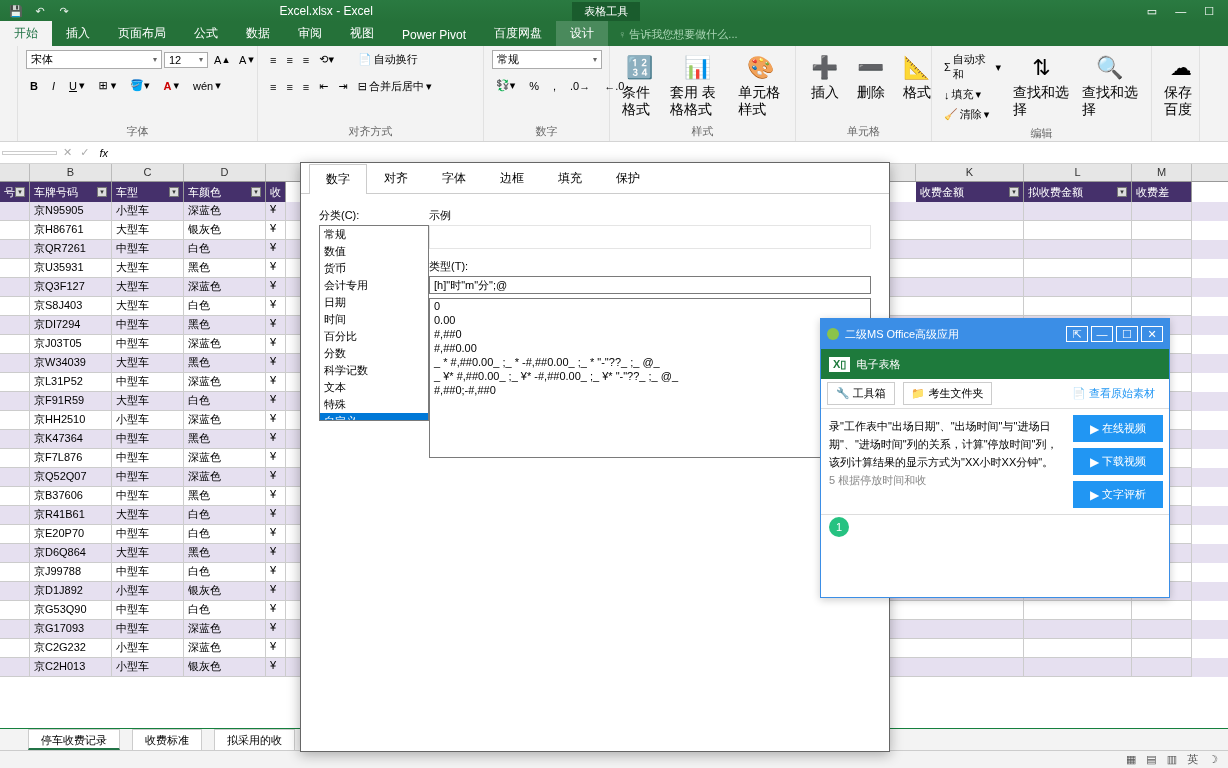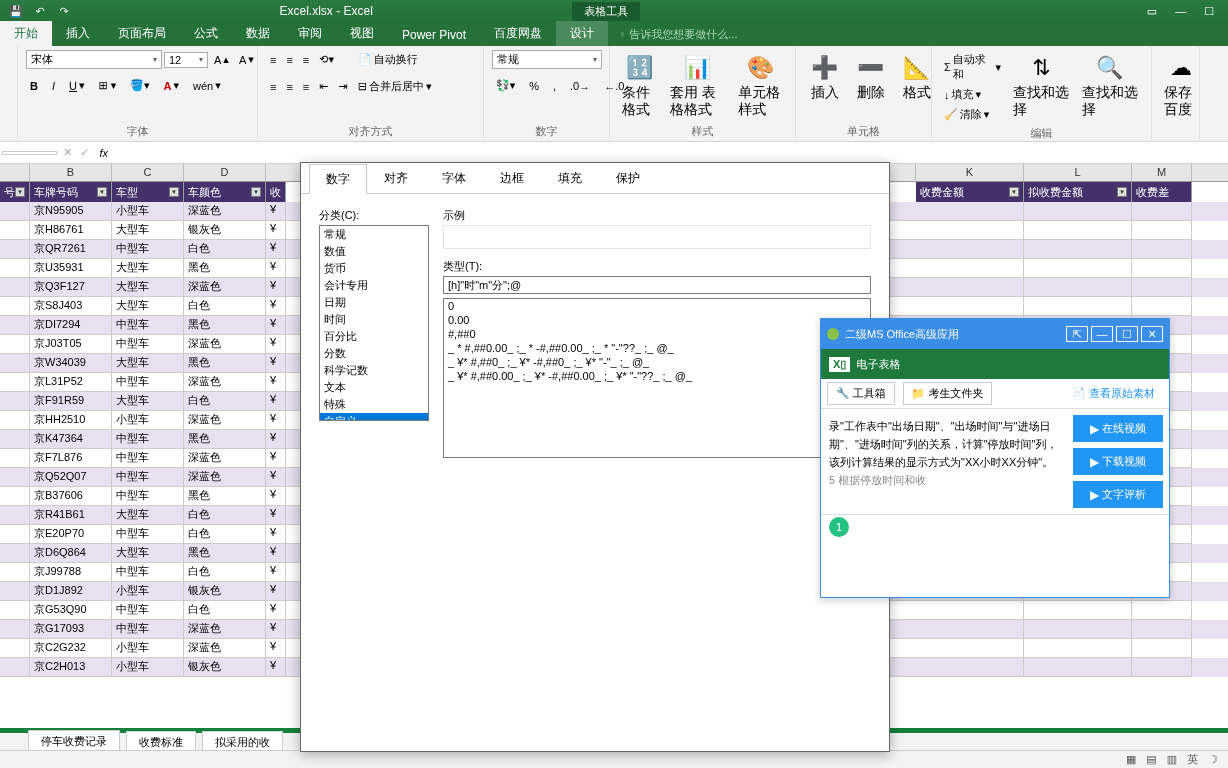--- a/index.html
+++ b/index.html
@@ -34,21 +34,21 @@
 .colhdr{display:flex;height:18px;background:#e6e6e6;border-bottom:1px solid #999}
 .colhdr .ch{border-right:1px solid #bbb;text-align:center;font-size:11px;color:#333;line-height:17px}
 .datahdr{display:flex;height:20px}
 .datahdr .dh{background:#45306b;color:#fff;border-right:1px solid #999;font-size:11px;padding:2px 4px;display:flex;align-items:center;justify-content:space-between}
 .datahdr .dh .fi{width:10px;height:10px;background:#ddd;border:1px solid #777;font-size:7px;text-align:center;line-height:8px;color:#333}
 .rows{}
 .drow{display:flex;height:19px}
 .drow:nth-child(odd){background:#e6e0f0}
 .drow:nth-child(even){background:#fff}
 .drow .cell{border-right:1px solid #ccc;border-bottom:1px solid #ccc;padding:1px 4px;font-size:11px;overflow:hidden;white-space:nowrap}
-.sheettabs{position:absolute;bottom:18px;left:0;right:0;height:22px;background:#f3f3f3;border-top:5px solid #15803d;display:flex;align-items:center;padding-left:28px;gap:6px}
+.sheettabs{position:absolute;bottom:18px;left:0;right:0;height:22px;background:#f3f3f3;border-top:1px solid #15803d;display:flex;padding-left:28px;gap:12px}
 .sheettabs .st{padding:3px 12px;border:1px solid #ccc;border-bottom:none;background:#fff;font-size:11px}
 .sheettabs .st.active{border-bottom:2px solid #217346;font-weight:500}
 .statusbar{position:absolute;bottom:0;left:0;right:0;height:18px;background:#f3f3f3;border-top:1px solid #ccc;display:flex;align-items:center;justify-content:flex-end;padding:0 10px;gap:10px;font-size:11px;color:#555}
 .dialog{position:absolute;left:300px;top:162px;width:590px;height:590px;background:#fff;border:1px solid #666;box-shadow:0 3px 12px rgba(0,0,0,.3)}
 .dialog .dtitle{padding:8px 12px;display:flex;justify-content:space-between;align-items:center;font-size:12px}
 .dialog .dtitle .close{font-size:16px;cursor:pointer}
 .dialog .dtabs{display:flex;border-bottom:1px solid #ccc;padding:0 8px}
 .dialog .dtab{padding:6px 16px;border:1px solid transparent;border-bottom:none;font-size:12px;cursor:pointer}
 .dialog .dtab.active{border-color:#ccc;background:#fff;position:relative;top:1px}
 .dialog .dbody{padding:14px 18px}
@@ -592,21 +592,21 @@
 
 <div class="dialog">
   <div class="dtabs">
     <div class="dtab active">数字</div>
     <div class="dtab">对齐</div>
     <div class="dtab">字体</div>
     <div class="dtab">边框</div>
     <div class="dtab">填充</div>
     <div class="dtab">保护</div>
   </div>
-  <div class="dbody" style="display:flex;gap:14px">
+  <div class="dbody" style="display:flex;">
     <div>
       <label>分类(C):</label>
       <div class="catlist" id="catlist">
           <div class="ci">常规</div>
           <div class="ci">数值</div>
           <div class="ci">货币</div>
           <div class="ci">会计专用</div>
           <div class="ci">日期</div>
           <div class="ci">时间</div>
           <div class="ci">百分比</div>
@@ -619,23 +619,24 @@
     </div>
     <div style="flex:1">
       <label>示例</label>
       <div class="sample"></div>
       <label>类型(T):</label>
       <input class="typein" value="[h]&quot;时&quot;m&quot;分&quot;;@" style="">
       <div class="typelist" id="typelist">
           <div class="ti">0</div>
           <div class="ti">0.00</div>
           <div class="ti">#,##0</div>
+          <div class="ti">#,##0.00</div>
           <div class="ti">_ * #,##0.00_ ;_ * -#,##0.00_ ;_ * "-"??_ ;_ @_</div>
-          <div class="ti">_ ¥* #,##0_ ;_ ¥* -#,##0_ ;_ ¥* "-"_ ;_ @_</div>
           <div class="ti">_ ¥* #,##0.00_ ;_ ¥* -#,##0.00_ ;_ ¥* "-"??_ ;_ @_</div>
+          <div class="ti">#,##0;-#,##0</div>
         </div>
     </div>
   </div>
 </div>
 
 <div class="helper">
   <div class="htitle">
     <span class="dot"></span>
     <span>二级MS Office高级应用</span>
     <div class="wb">

